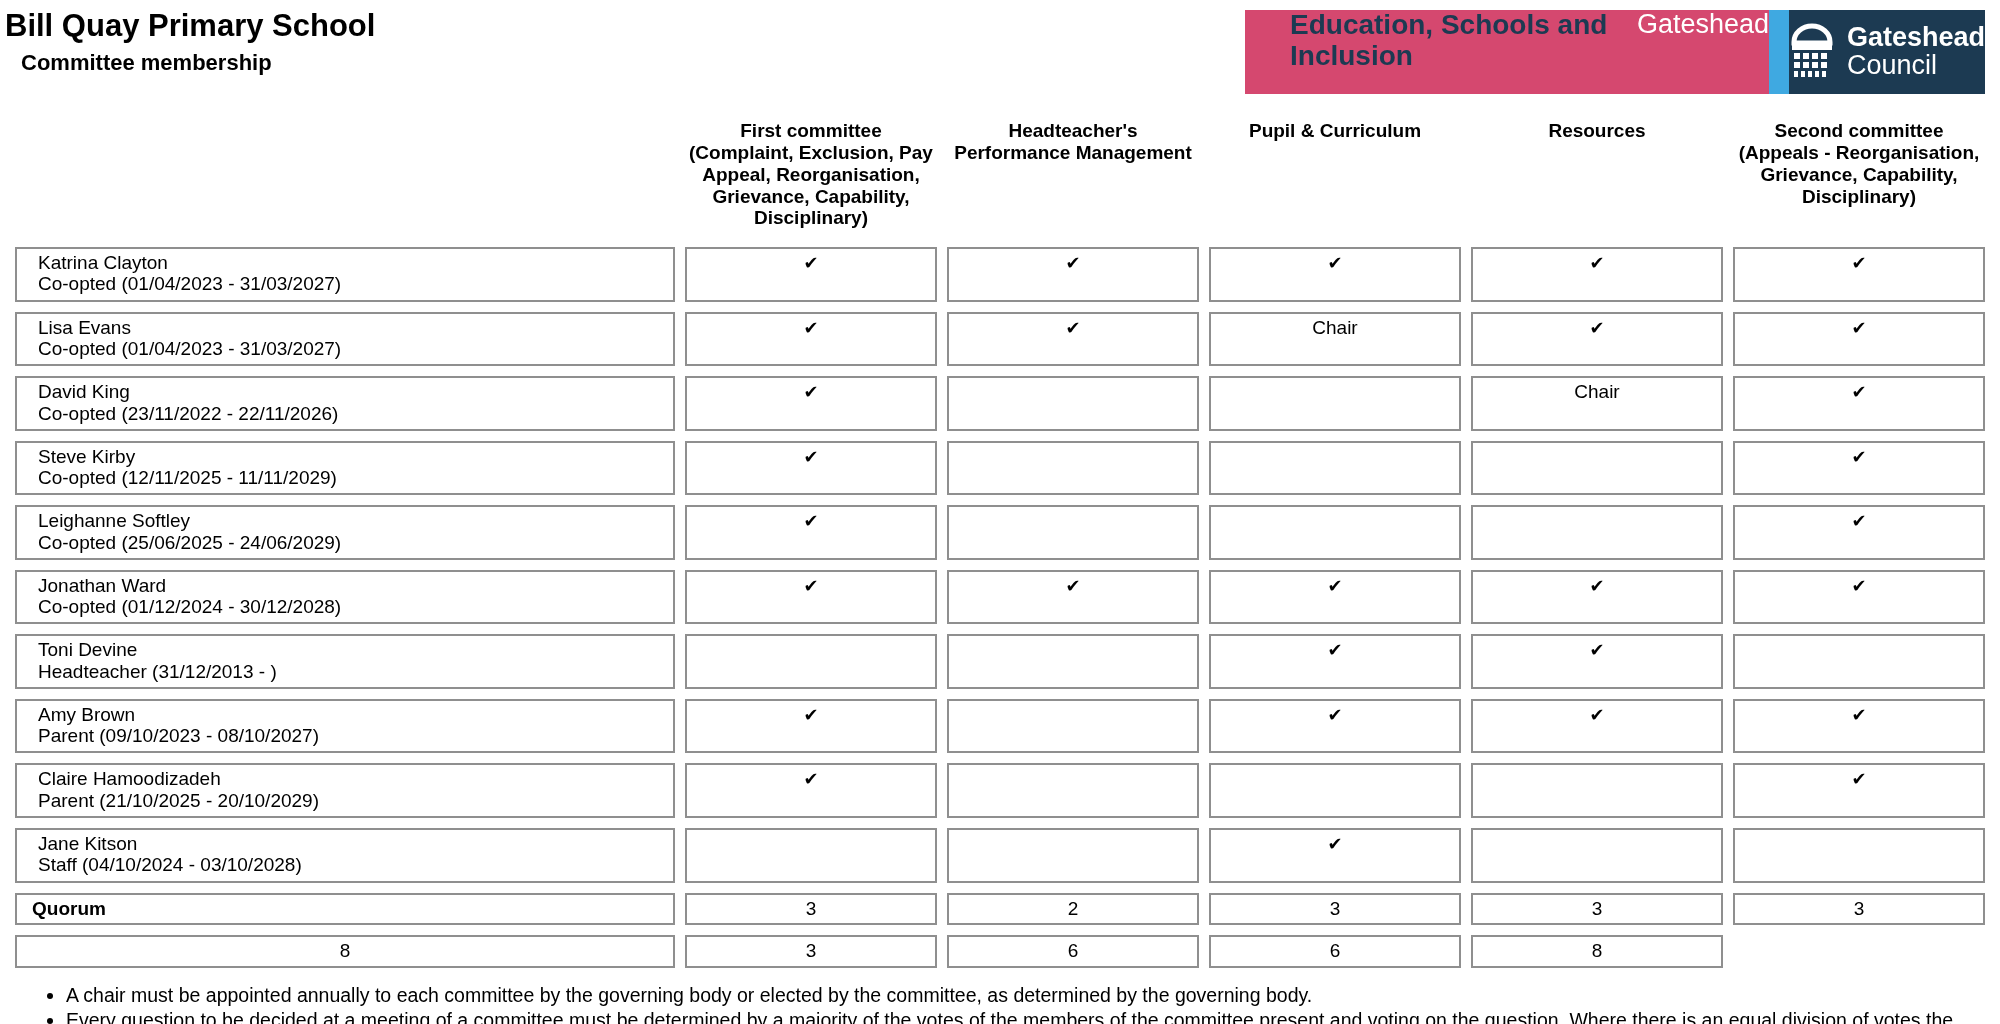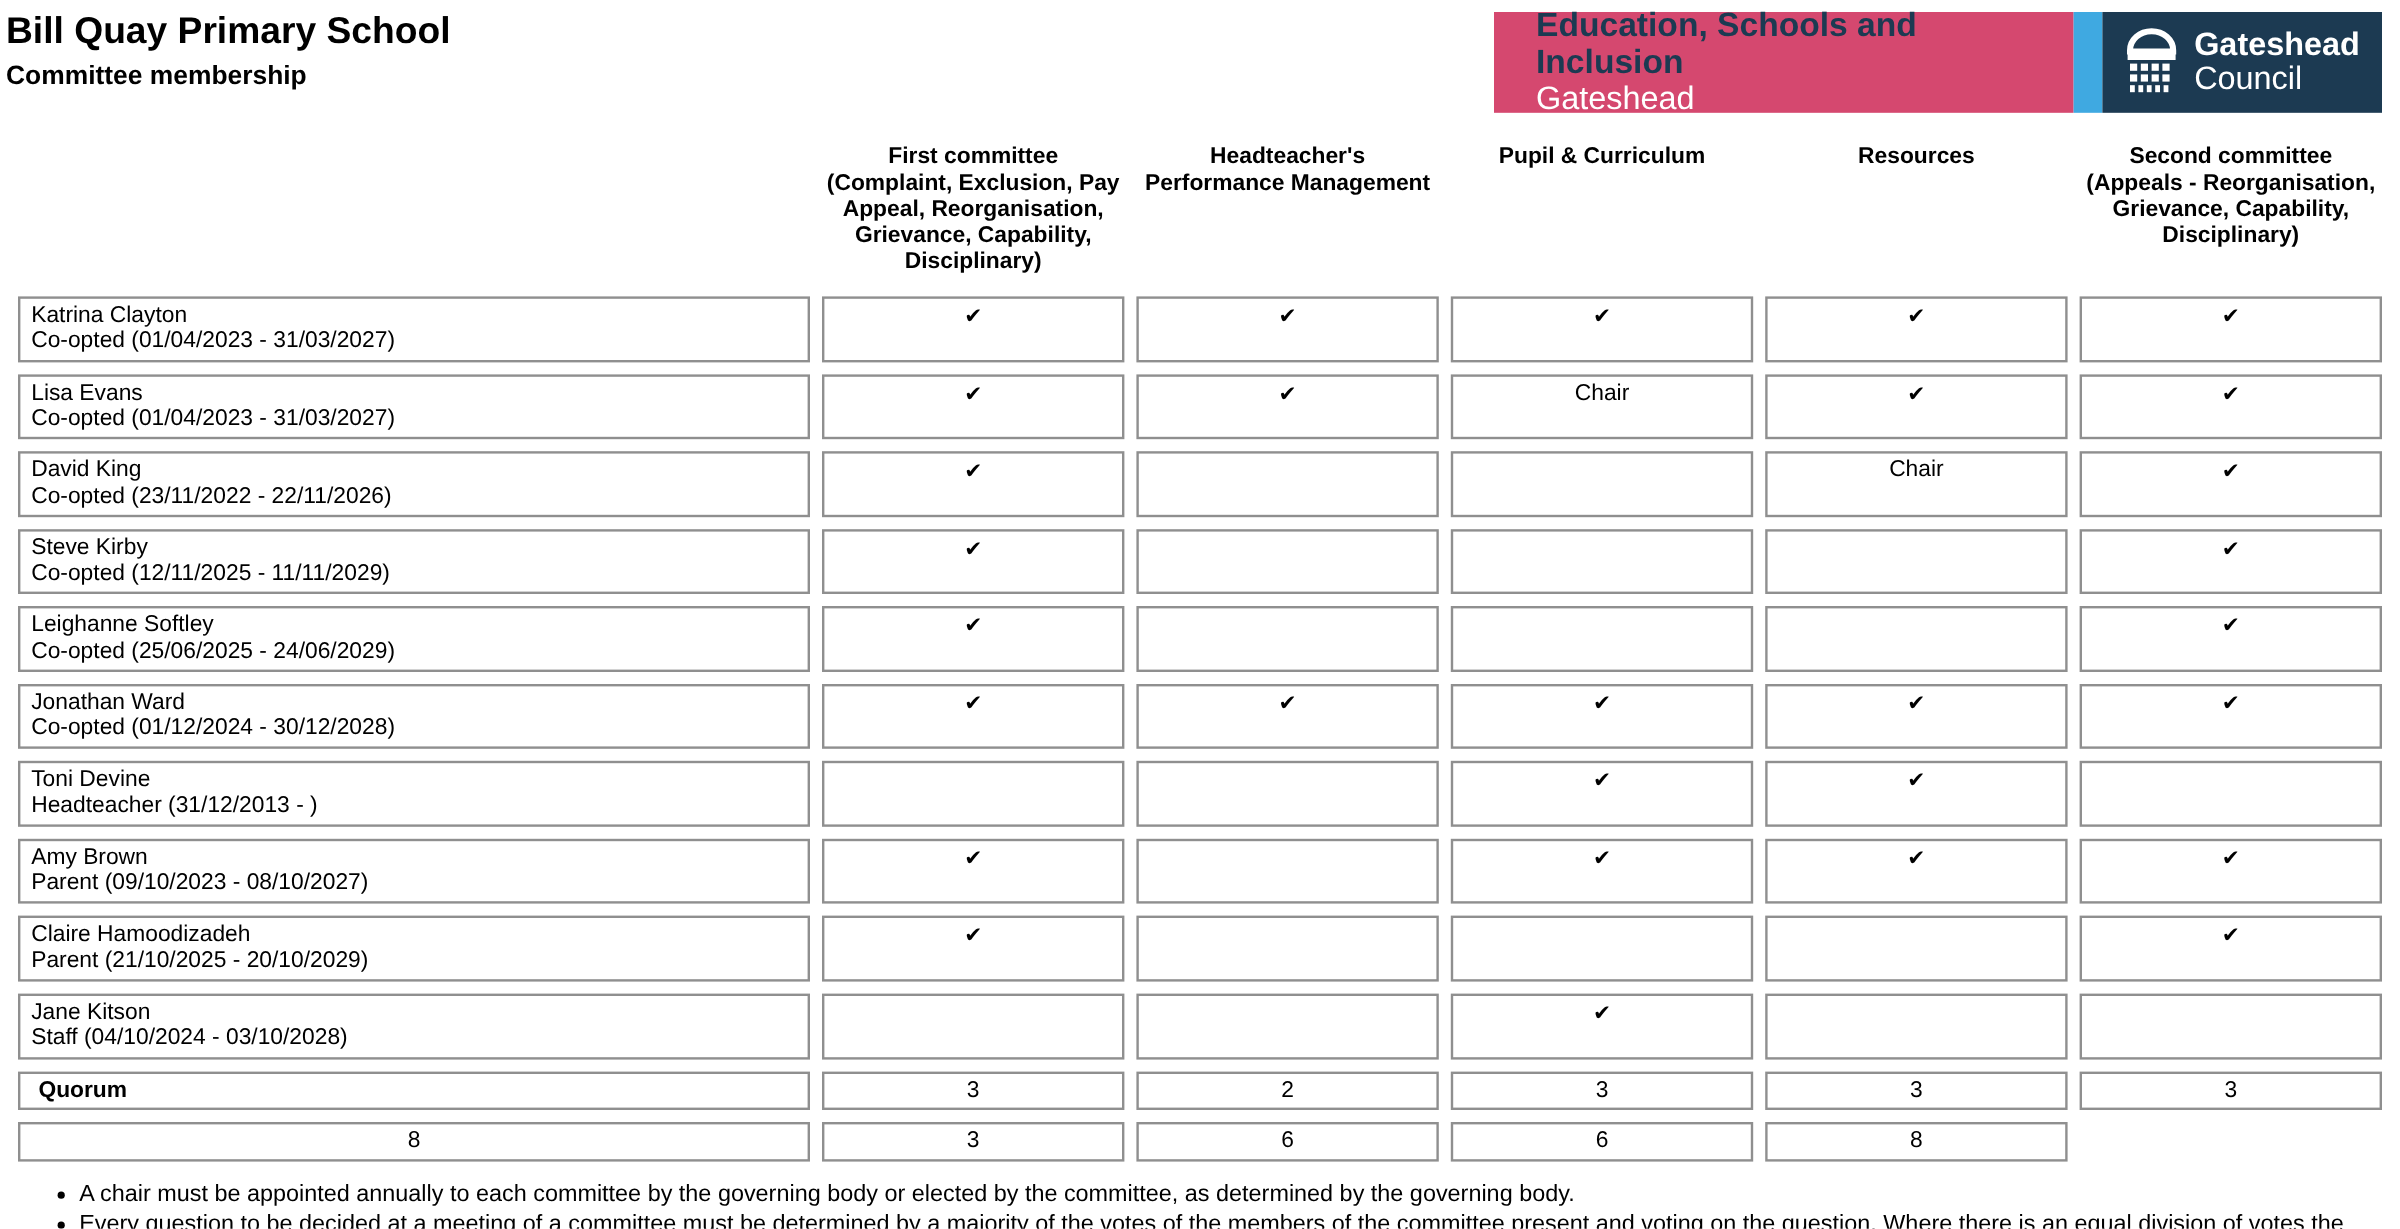--- a/index.html
+++ b/index.html
@@ -10,32 +10,32 @@
     font-family: "Liberation Sans", sans-serif;
     color: #000000;
     overflow: hidden;
     position: relative;
   }
 
   
   .top-header { position: relative; height: 118px; }
   .title-block { position: absolute; left: 5px; top: 8px; }
   .page-title { font-size: 31px; font-weight: bold; letter-spacing: 0; }
-  .page-subtitle { font-size: 22px; font-weight: bold; margin-top: 6px; }
+  .page-subtitle { font-size: 22px; font-weight: bold; margin-top: 6px; margin-left: 16px; }
 
   .banner {
     position: absolute; top: 10px; right: 15px;
     width: 740px; height: 84px;
     display: flex; flex-direction: row;
   }
   .banner-service {
     flex: 1 1 auto;
     background: var(--pink, #d5486f);
-    display: flex; flex-direction: column; justify-content: center;
-    padding-left: 35px;
+    display: flex; flex-direction: row; justify-content: center;
+    padding-left: 45px;
   }
   .banner-service-title { color: var(--navy, #1c3a52); font-size: 28px; font-weight: bold; line-height: 1.1; }
   .banner-service-region { color: #ffffff; font-size: 27px; font-weight: normal; line-height: 1.1; }
   .banner-divider { width: 24px; background: var(--blue, #3fa9e1); }
   .banner-council {
     width: 233px; background: var(--navy, #1c3a52);
     display: flex; align-items: center; justify-content: center; gap: 12px;
   }
   .council-text { color: #ffffff; line-height: 1.02; }
   .council-line1 { font-size: 27px; font-weight: bold; }
@@ -48,21 +48,21 @@
     column-gap: 10px;
     row-gap: 7px;
     margin: 0 15px;
     gap: 10px;
   }
   .colhead {
     font-size: 19px; font-weight: bold; text-align: center;
     line-height: 1.15; padding: 2px 4px 8px; align-self: start;
   }
   .cell { border: 2px solid #8f8f8f; background: #ffffff; }
-  .name-cell { font-size: 19px; line-height: 1.12; padding: 3px 9px 5px; }
+  .name-cell { font-size: 19px; line-height: 1.12; padding: 3px 21px 5px; }
   .name-cell .gov-role { font-weight: normal; }
   .check-cell { font-size: 19px; text-align: center; padding-top: 3px; }
   .check-cell.checkmark { font-size: 18px; }
   .summary-name { font-weight: bold; font-size: 19px; line-height: 1.1; padding: 4px 15px; }
   .summary-val { text-align: center; font-size: 19px; line-height: 1.1; padding: 4px 0; }
 
   
   .notes { margin: 16px 20px 0 66px; }
   .notes li {
     font-size: 19.5px; line-height: 1.23;

